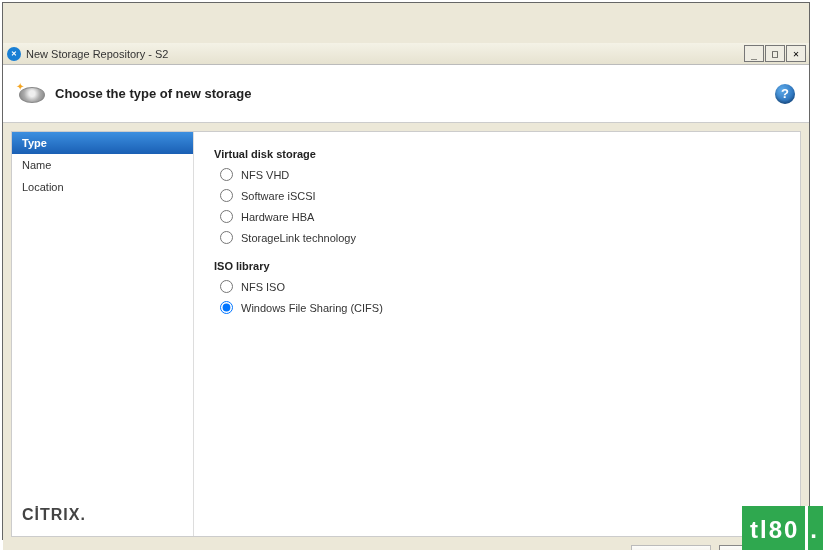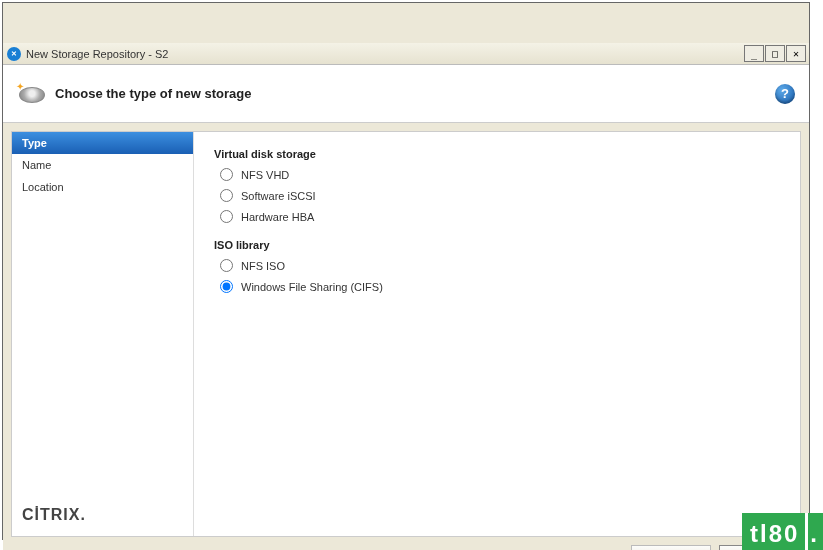--- a/index.html
+++ b/index.html
@@ -190,21 +190,21 @@
     text-align: center;
   }
   .btn.disabled {
     color: #999;
     border-color: #bbb;
   }
   .corner-badge {
     position: absolute;
     right: 0;
     bottom: -1px;
-    height: 38px;
+    height: 45px;
     display: flex;
     align-items: stretch;
   }
   .corner-badge .t {
     background: #2fa84f;
     color: #fff;
     font-family: Arial, sans-serif;
     font-size: 24px;
     font-weight: bold;
     padding: 3px 6px 0 8px;
@@ -266,20 +266,24 @@
           <span>NFS VHD</span>
         </label>
         <label class="radio-row">
           <input type="radio" name="stype" style="">
           <span>Software iSCSI</span>
         </label>
         <label class="radio-row">
           <input type="radio" name="stype" style="">
           <span>Hardware HBA</span>
         </label>
+        <label class="radio-row">
+          <input type="radio" name="stype" style="">
+          <span>StorageLink technology</span>
+        </label>
 
         <div class="section-label second">ISO library</div>
 
         <label class="radio-row">
           <input type="radio" name="stype" style="">
           <span>NFS ISO</span>
         </label>
         <label class="radio-row">
           <input type="radio" name="stype" checked="" style="">
           <span>Windows File Sharing (CIFS)</span>

